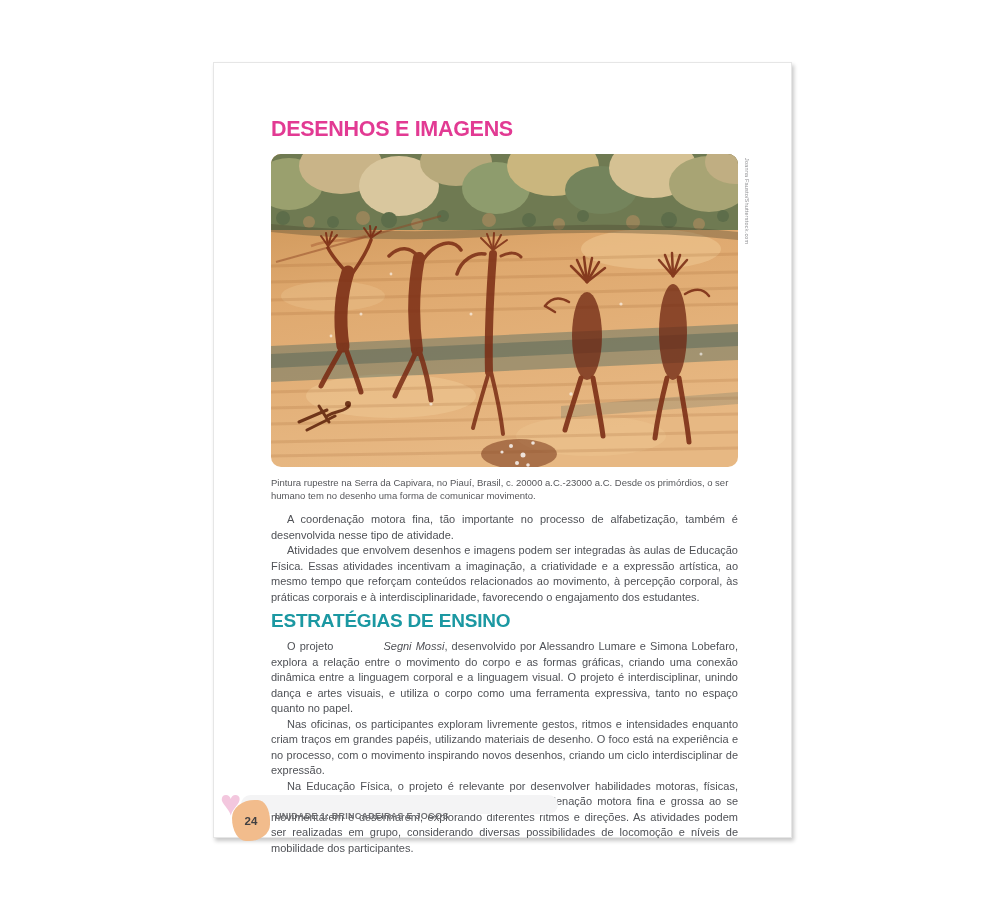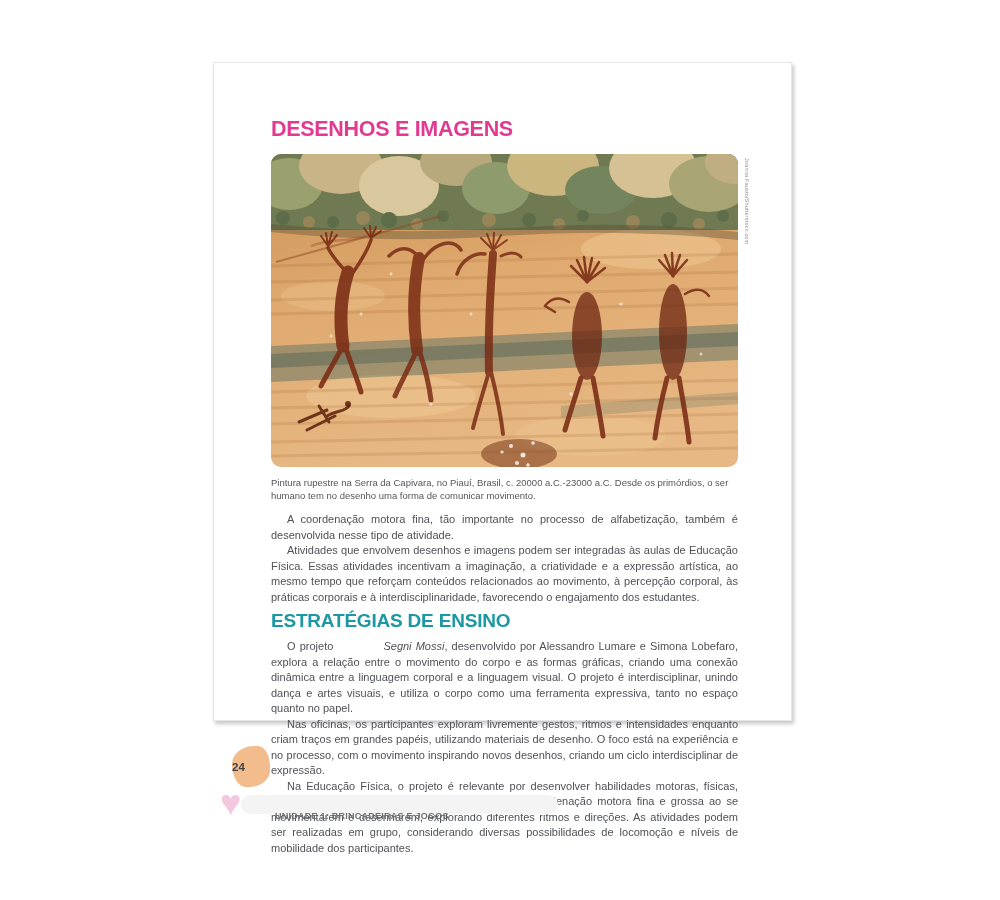--- a/index.html
+++ b/index.html
@@ -1,20 +1,20 @@
 <!DOCTYPE html>
 <html lang="pt-br"><head>
 <meta charset="utf-8">
 <style>
   * { margin:0; padding:0; box-sizing:border-box; }
   html,body { width:1000px; height:900px; background:#ffffff; overflow:hidden;
               font-family:"Liberation Sans", sans-serif; }
 
   .page {
-    position:absolute; left:213px; top:62px; width:579px; height:659px;
+    position:absolute; left:213px; top:62px; width:579px; height:776px;
     background:#ffffff; border:1px solid #e6e6e6;
     box-shadow:2px 3px 4px rgba(0,0,0,0.22);
   }
   .content { position:absolute; left:57px; top:0; width:467px; }
 
   h1.section-title {
     margin-top:54px; font-size:21.5px; font-weight:bold; letter-spacing:-0.3px;
     color:#e23a93;
   }
   .figure-wrap { position:relative; margin-top:12px; width:467px; height:313px; }
@@ -45,23 +45,23 @@
   }
   .footer-label {
     position:absolute; left:34px; top:12px; line-height:19px;
     font-size:9px; font-weight:bold; letter-spacing:0.25px; color:#6d6e71;
   }
   .footer-heart {
     position:absolute; left:6px; top:722px; font-size:36px; line-height:36px;
     color:#f3c7de; z-index:1;
   }
   .footer-blob {
-    position:absolute; left:18px; top:683px; width:38px; height:41px;
+    position:absolute; left:18px; top:737px; width:38px; height:41px;
     background:#f2bc8c; border-radius:65% 35% 60% 40% / 48% 55% 45% 62%;
-    z-index:2; display:flex; align-items:center; justify-content:flex-start;
+    z-index:2; display:flex; align-items:center; justify-content:center;
   }
   .footer-pagenum { font-size:11.5px; font-weight:bold; color:#414042; }
 </style>
 </head>
 <body>
 
 <div class="page">
   <div class="content">
 
     <h1 class="section-title">DESENHOS E IMAGENS</h1>

